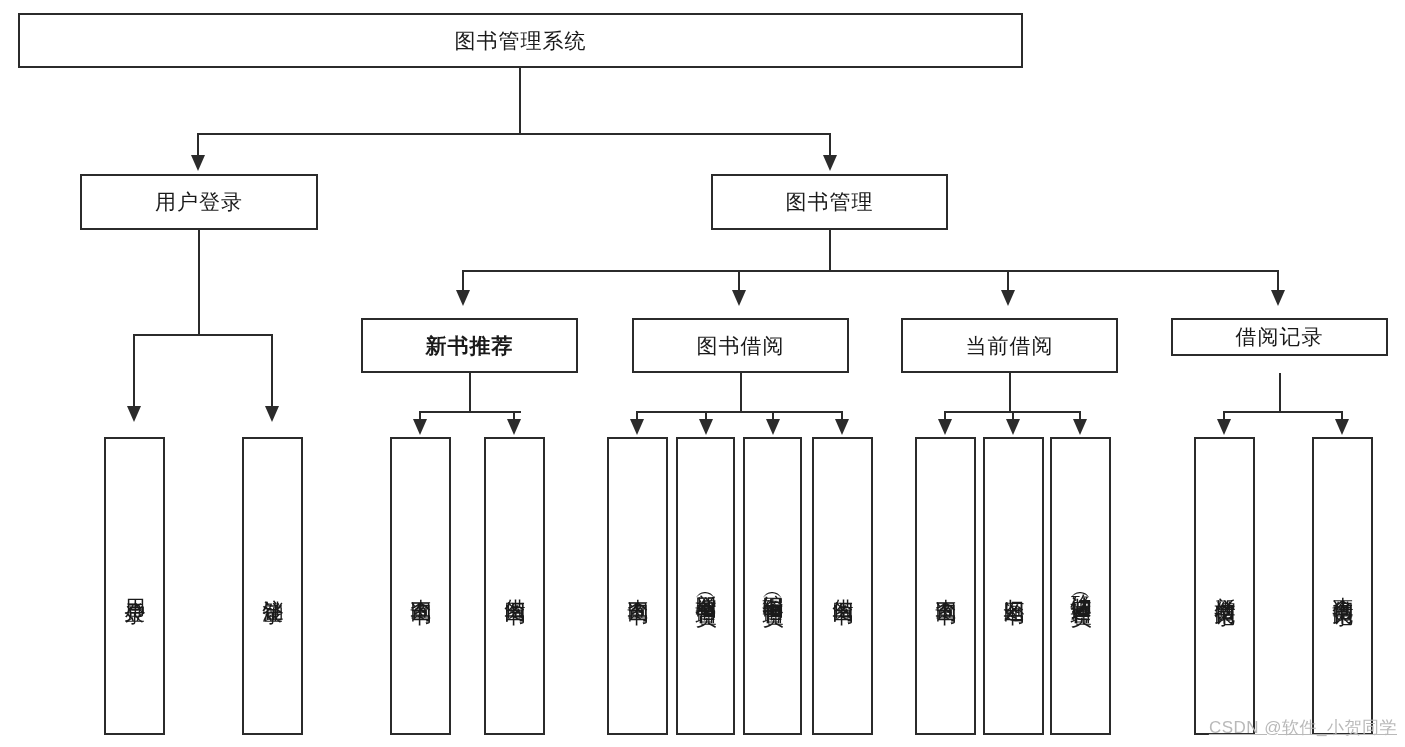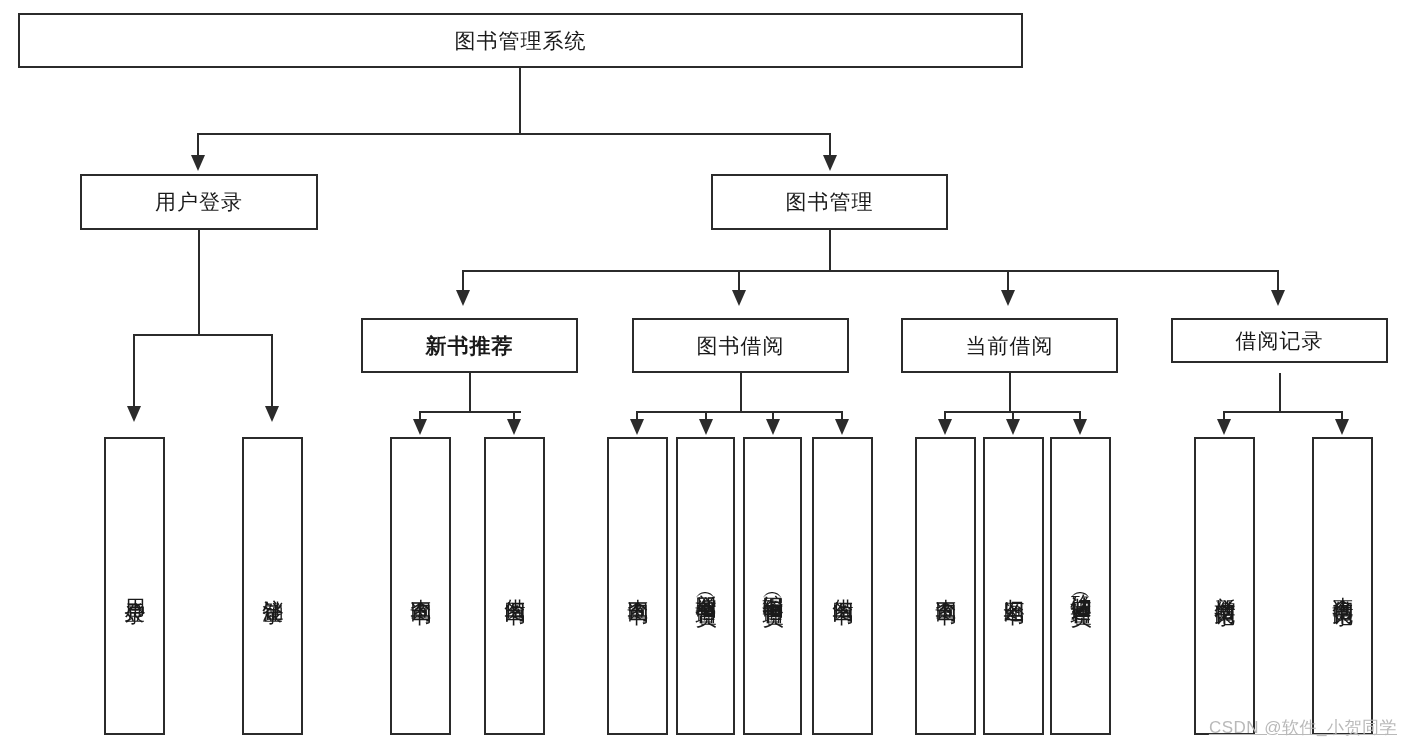--- a/index.html
+++ b/index.html
@@ -122,21 +122,21 @@
 
   <div class="node horiz" style="left:361px; top:318px; width:217px; height:55px;font-weight:bold;">
     <span>新书推荐</span>
   </div>
   <div class="node horiz" style="left:632px; top:318px; width:217px; height:55px;">
     <span>图书借阅</span>
   </div>
   <div class="node horiz" style="left:901px; top:318px; width:217px; height:55px;">
     <span>当前借阅</span>
   </div>
-  <div class="node horiz" style="left:1171px; top:318px; width:217px; height:45px;font-family:Liberation Mono, monospace;">
+  <div class="node horiz" style="left:1171px; top:318px; width:217px; height:38px;font-family:Liberation Mono, monospace;">
     <span>借阅记录</span>
   </div>
 
   <div class="line vline" style="left:469px; top:373px; width:2px; height:40px;"></div>
   <div class="line hline" style="left:419px; top:411px; width:102px; height:2px;"></div>
   <div class="line vline" style="left:419px; top:411px; width:2px; height:10px;"></div>
   <div class="arrow" style="left:413px; top:419px;"></div>
   <div class="line vline" style="left:513px; top:411px; width:2px; height:10px;"></div>
   <div class="arrow" style="left:507px; top:419px;"></div>
 

